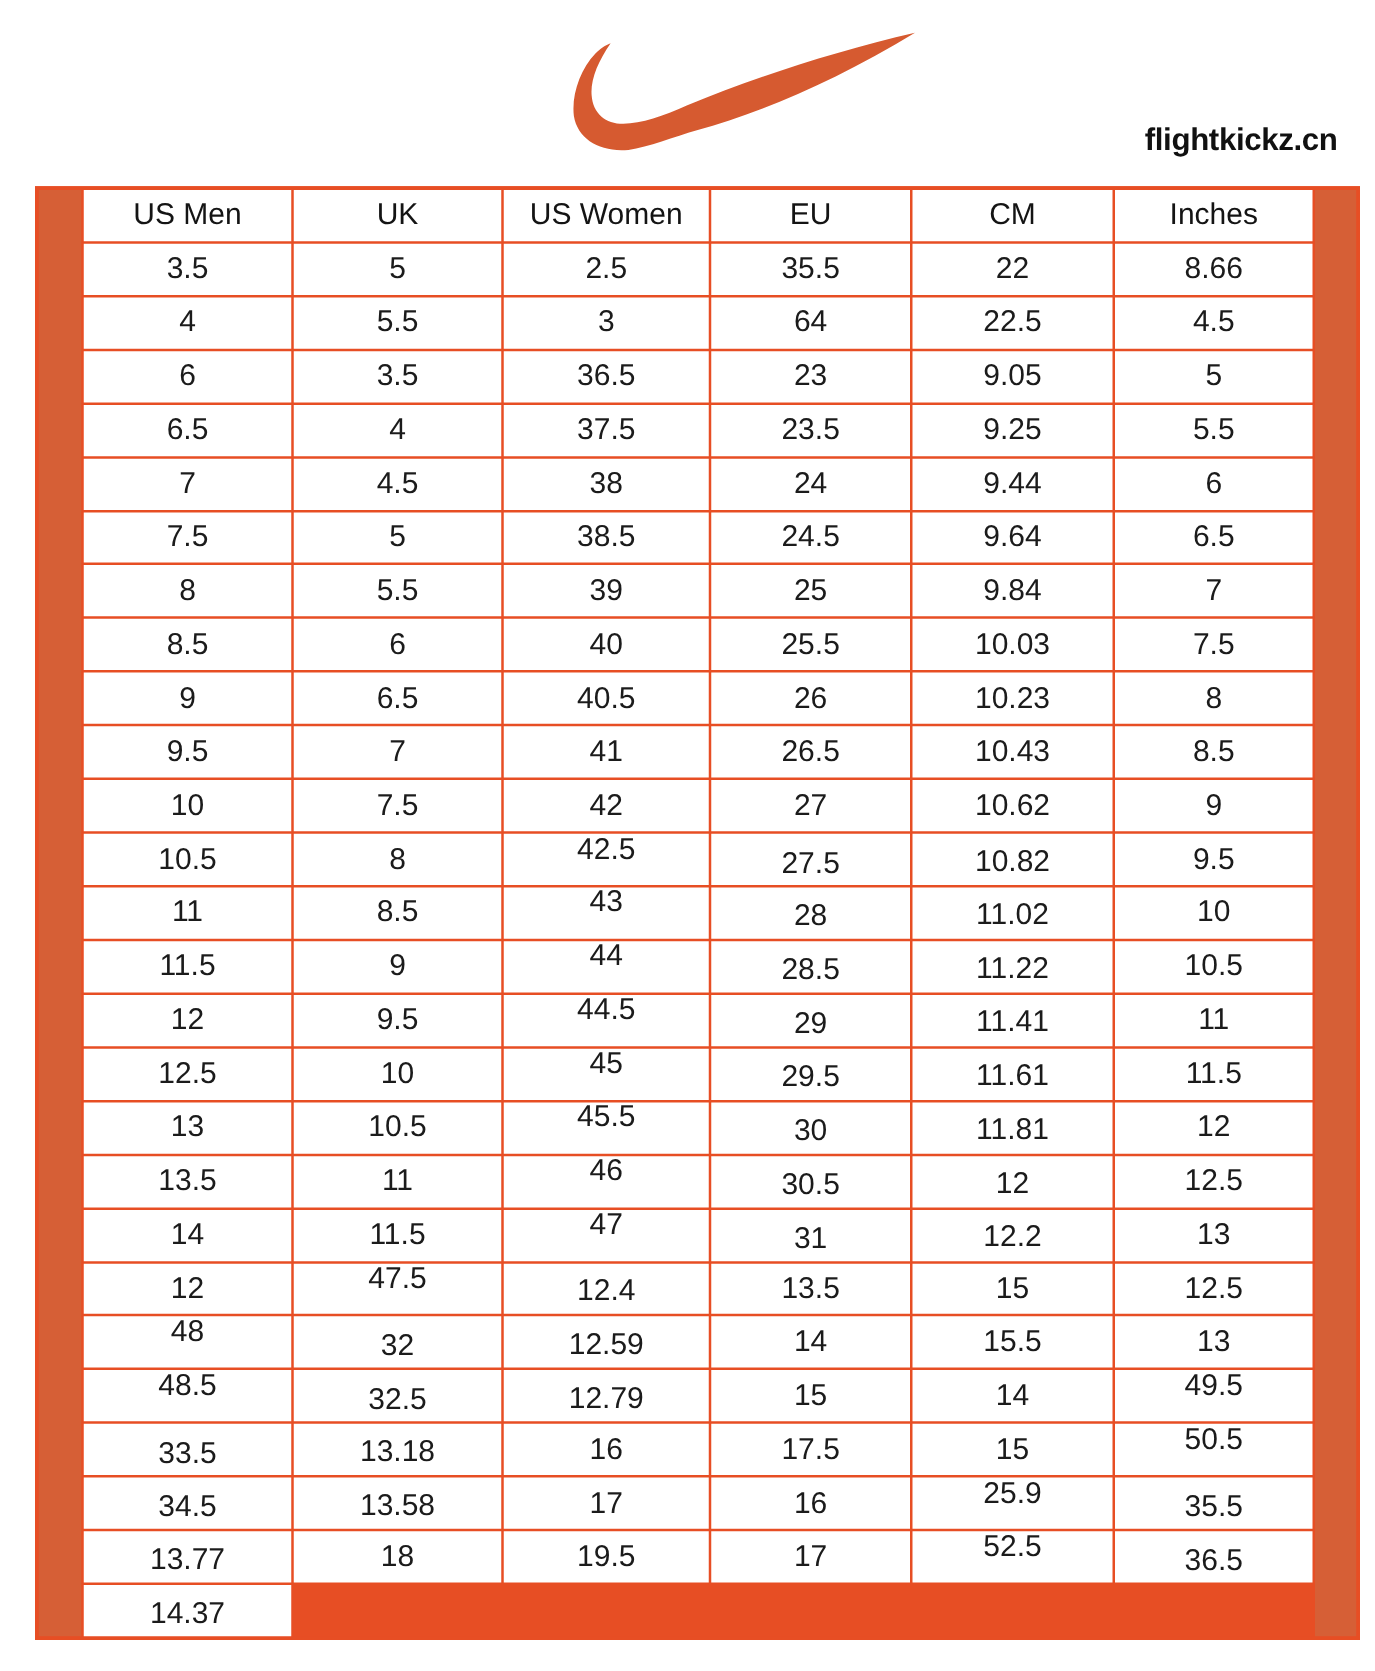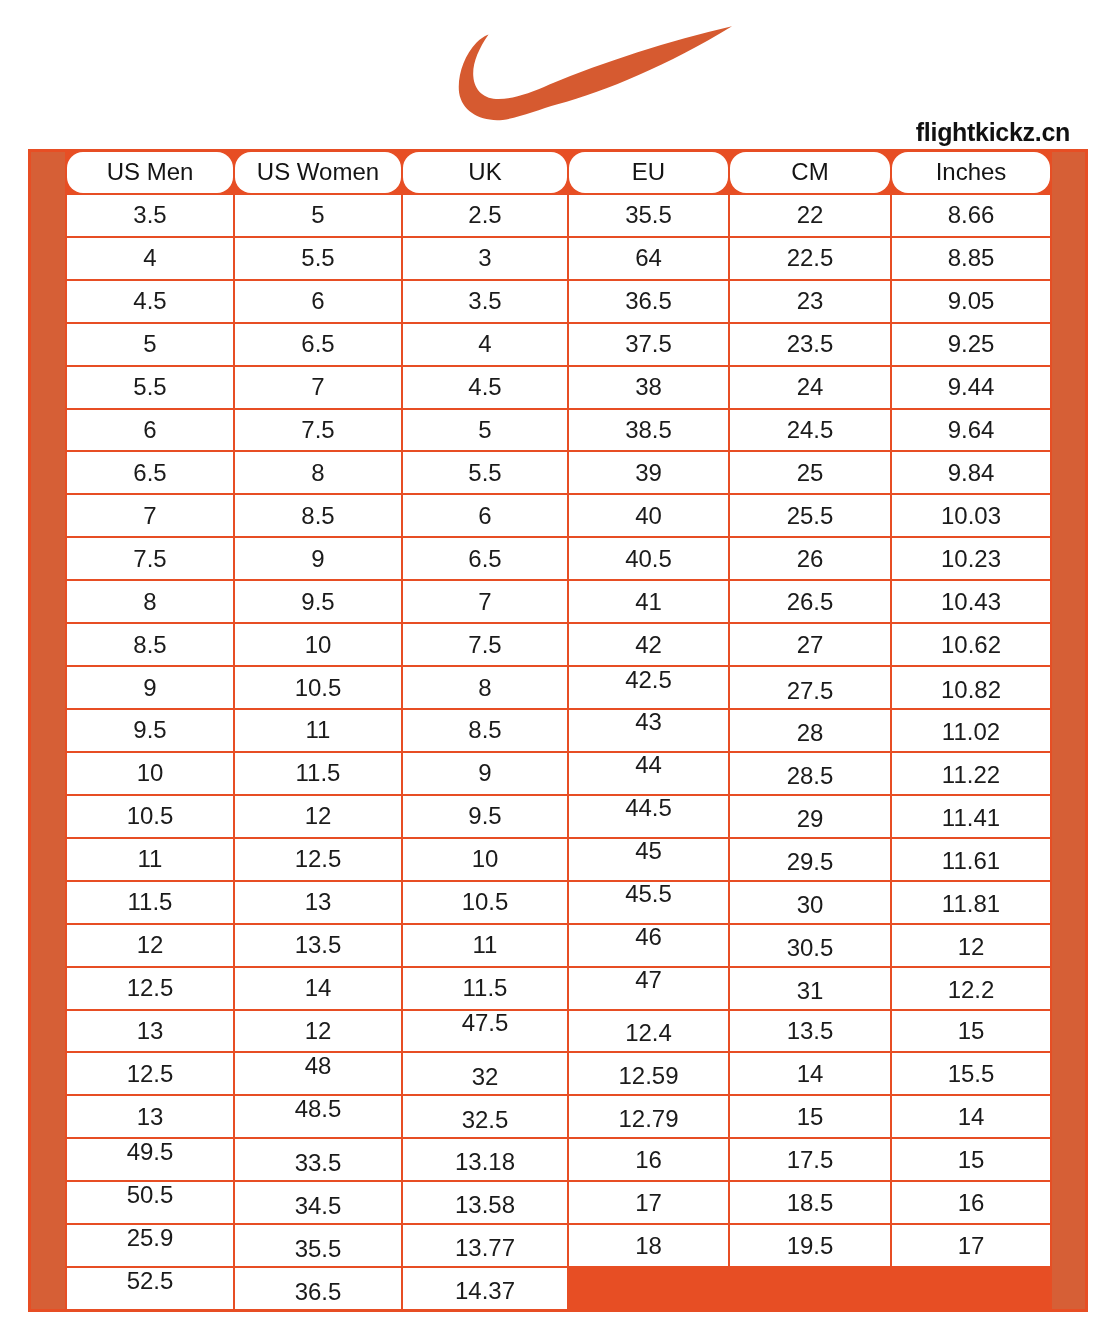--- a/index.html
+++ b/index.html
@@ -18,21 +18,21 @@
   .logo {
     position: absolute;
     left: 452px;
     top: 22px;
     width: 280px;
     height: 100px;
   }
   .logo svg { display: block; width: 100%; height: 100%; }
   .site-url {
     position: absolute;
-    top: 118px;
+    top: 98px;
     right: 30px;
     font-size: 25px;
     font-weight: 600;
     letter-spacing: -0.3px;
     color: #111111;
   }
   .size-table {
     position: absolute;
     left: 28px;
     top: 149px;
@@ -57,21 +57,20 @@
     align-items: center;
     justify-content: center;
     font-size: 24px;
     line-height: 1;
     color: #1b1b1b;
     overflow: hidden;
   }
   .cell.th {
     font-size: 24px;
     color: #141414;
-    border-radius: 16px;
   }
   
   .cell.raised  span { transform: translateY(-8px); }
   .cell.lower3  span { transform: translateY(3px); }
   .cell.lower2  span { transform: translateY(2px); }
   .cell span { display: inline-block; }
 </style>
 </head>
 <body>
 
@@ -97,24 +96,24 @@
   <div class="site-url">flightkickz.cn</div>
 
   <div class="size-table" id="size-table">
     <div class="accent-bar left"></div>
     <div class="accent-bar right"></div>
 
   <div class="cell th">
         <span>US Men</span>
       </div>
       <div class="cell th">
+        <span>UK</span>
+      </div>
+      <div class="cell th">
         <span>US Women</span>
-      </div>
-      <div class="cell th">
-        <span>UK</span>
       </div>
       <div class="cell th">
         <span>EU</span>
       </div>
       <div class="cell th">
         <span>CM</span>
       </div>
       <div class="cell th">
         <span>Inches</span>
       </div>
@@ -145,23 +144,20 @@
       <div class="cell ">
         <span>3</span>
       </div>
       <div class="cell ">
         <span>64</span>
       </div>
       <div class="cell ">
         <span>22.5</span>
       </div>
       <div class="cell ">
-        <span>8.85</span>
-      </div>
-      <div class="cell ">
         <span>4.5</span>
       </div>
       <div class="cell ">
         <span>6</span>
       </div>
       <div class="cell ">
         <span>3.5</span>
       </div>
       <div class="cell ">
         <span>36.5</span>
@@ -538,23 +534,20 @@
       <div class="cell lower3">
         <span>34.5</span>
       </div>
       <div class="cell lower2">
         <span>13.58</span>
       </div>
       <div class="cell ">
         <span>17</span>
       </div>
       <div class="cell ">
-        <span>18.5</span>
-      </div>
-      <div class="cell ">
         <span>16</span>
       </div>
       <div class="cell raised">
         <span>25.9</span>
       </div>
       <div class="cell lower3">
         <span>35.5</span>
       </div>
       <div class="cell lower2">
         <span>13.77</span>

